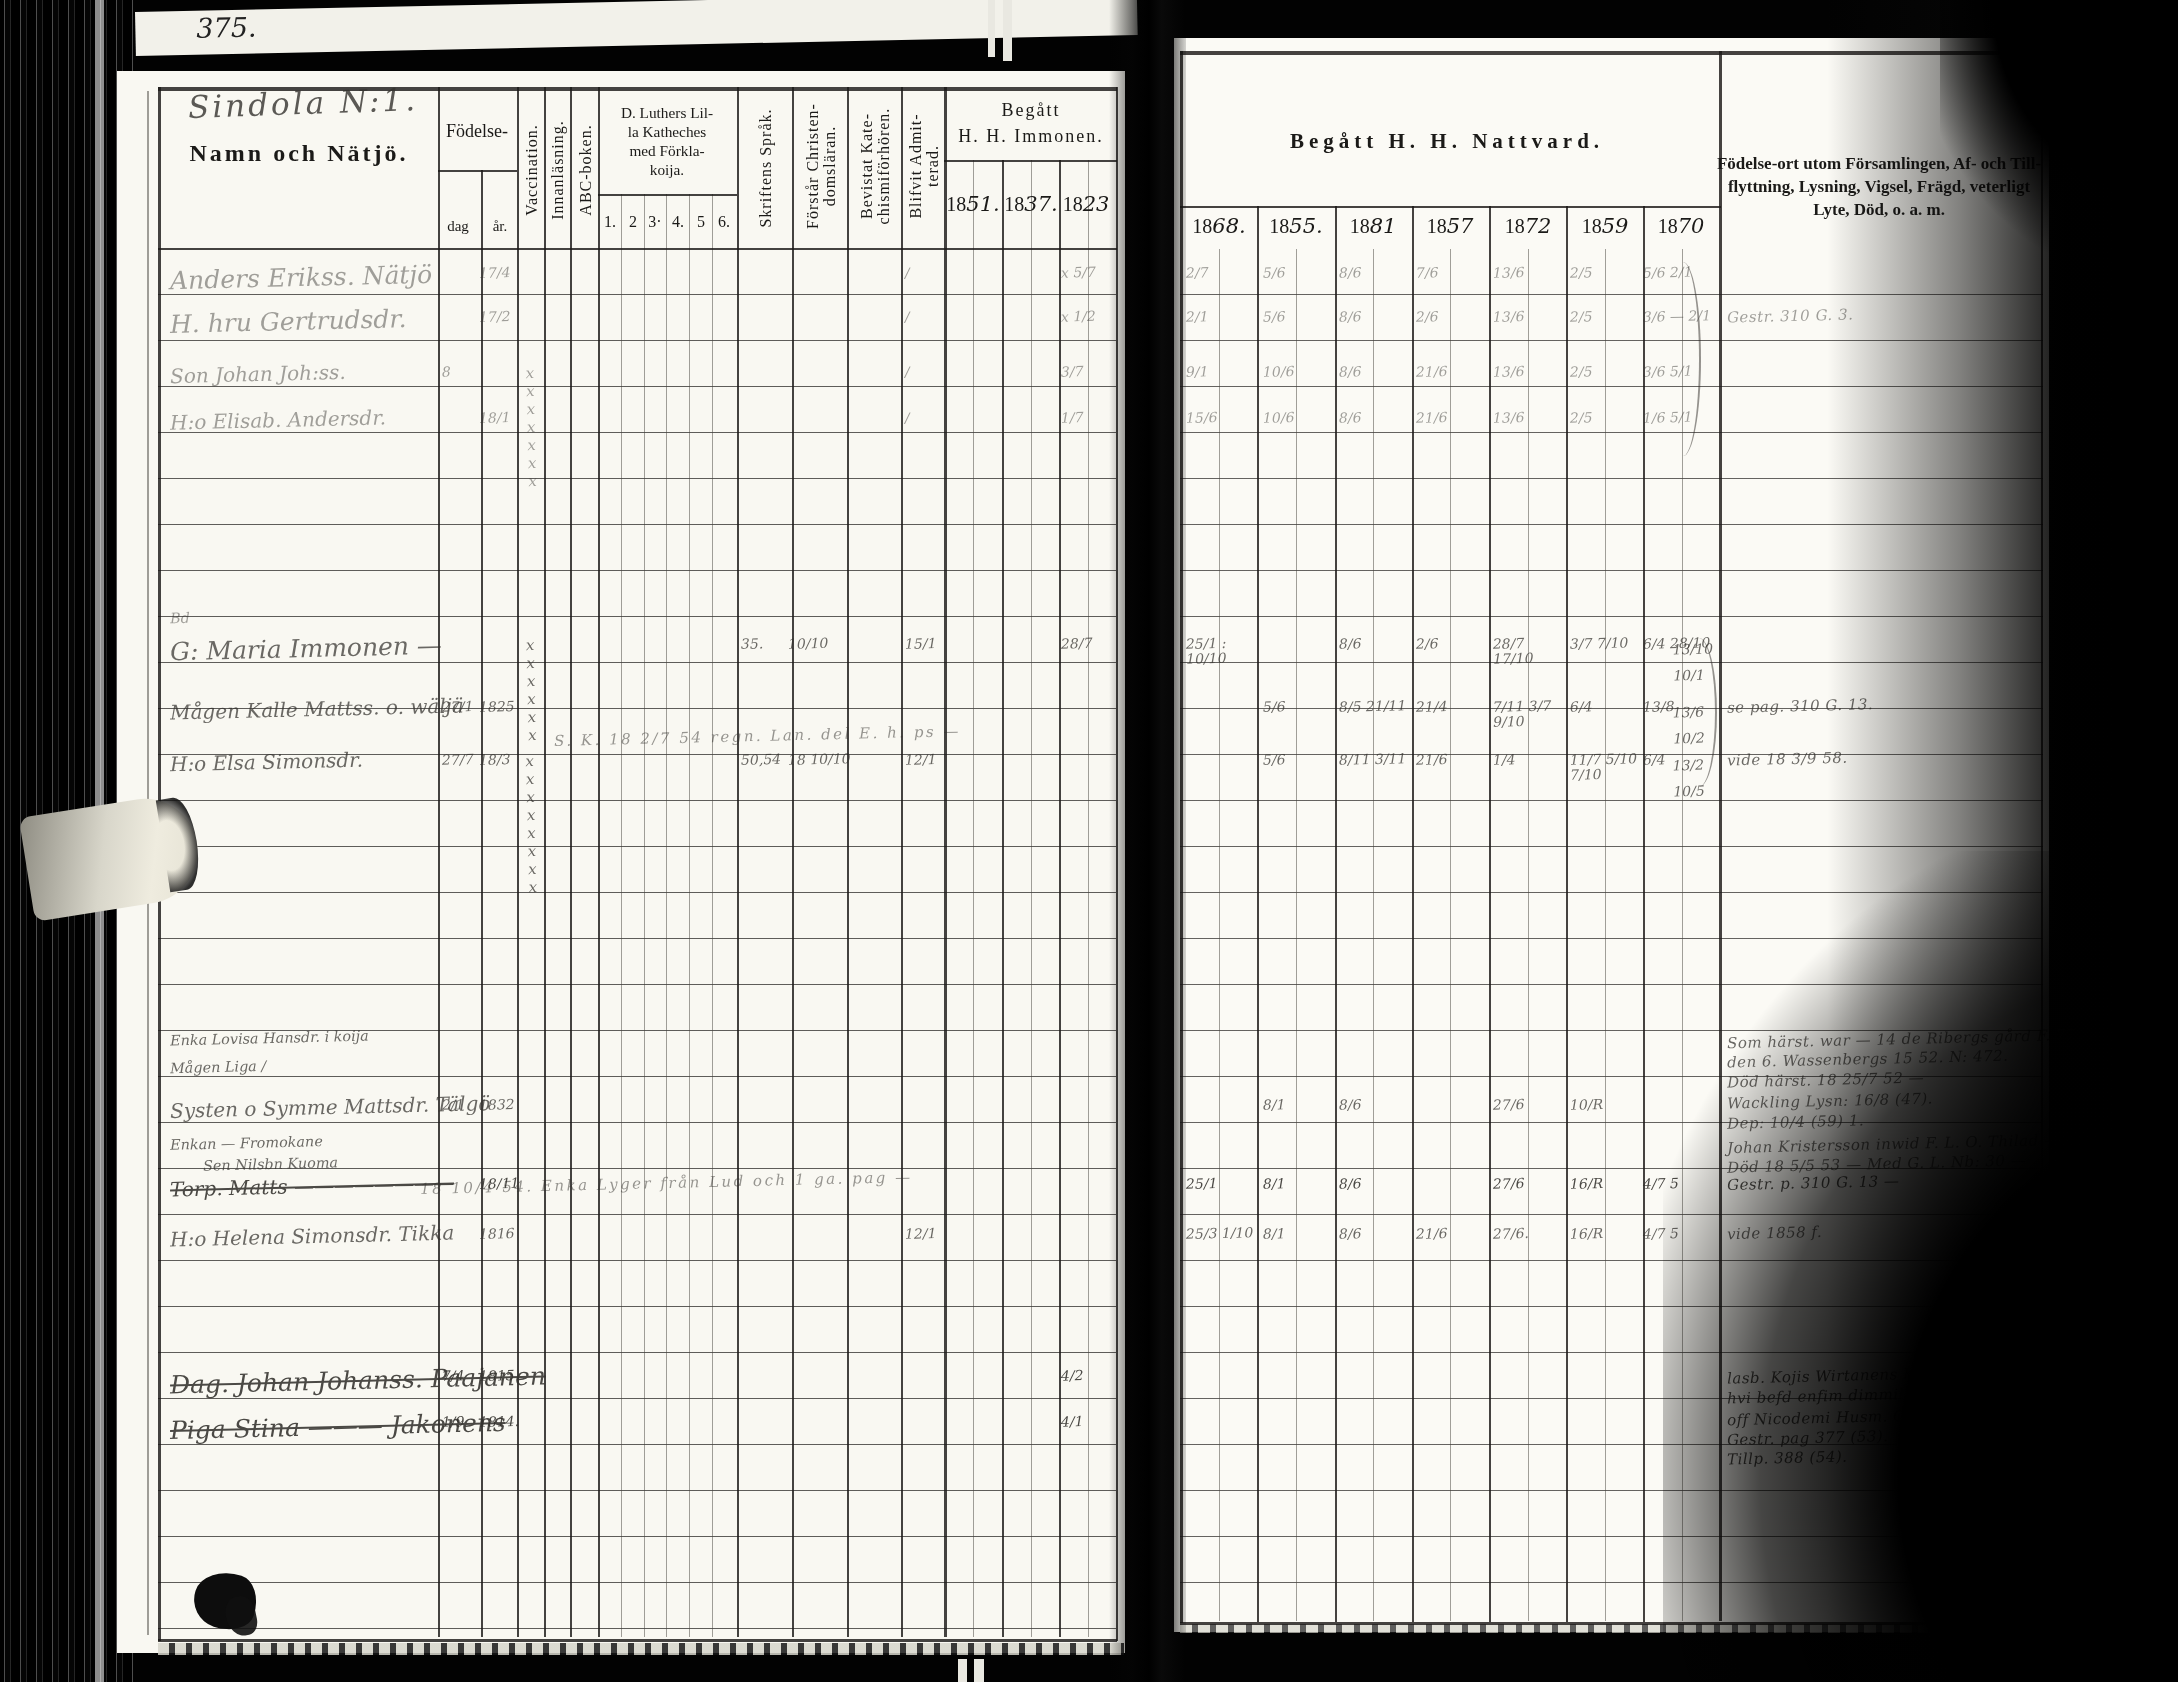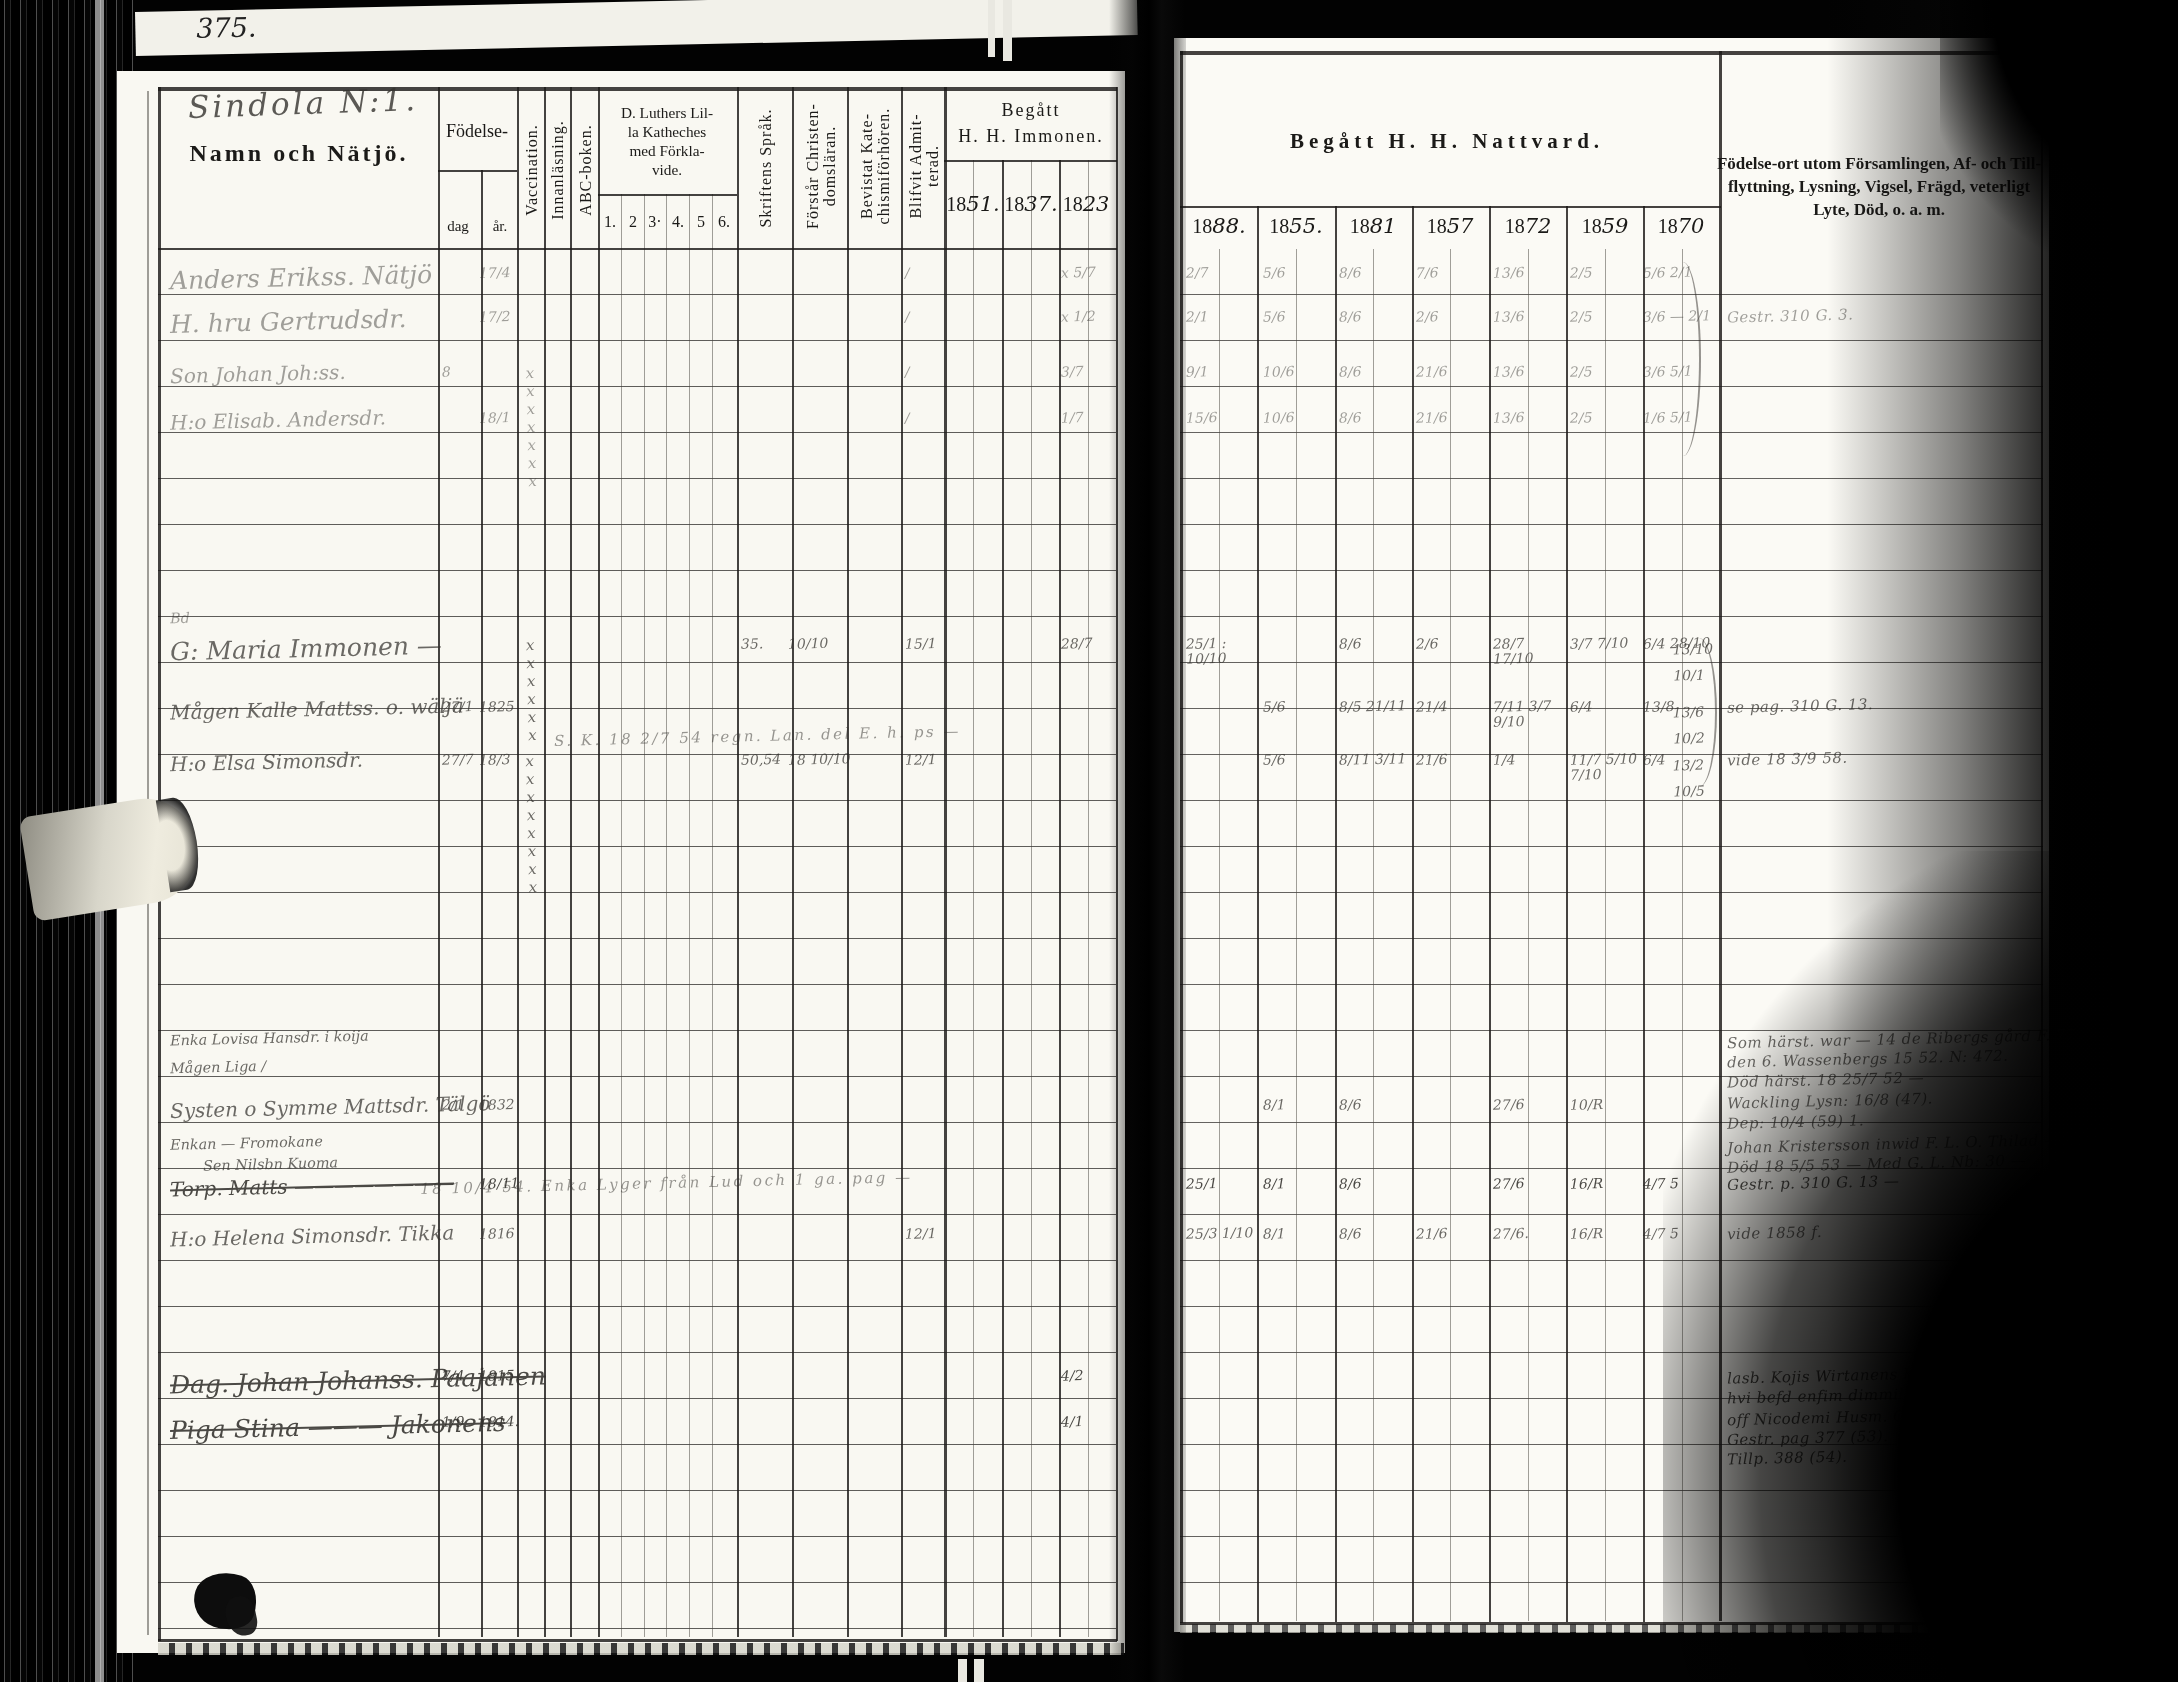--- a/index.html
+++ b/index.html
@@ -170,21 +170,21 @@
   <div class="abs printed ctr" style="left:458px;top:226px;font-size:15px;">dag</div>
   <div class="abs printed ctr" style="left:500px;top:226px;font-size:15px;">år.</div>
 
   <div class="abs printed vlab rot" style="left:531px;top:170px;">Vaccination.</div>
   <div class="abs printed vlab rot" style="left:557px;top:170px;">Innanläsning.</div>
   <div class="abs printed vlab rot" style="left:585px;top:170px;">ABC-boken.</div>
 
   <div class="abs printed pre ctr" style="left:667px;top:141px;font-size:15.3px;line-height:19px;">D. Luthers Lil-
 la Katheches
 med Förkla-
-vide.</div>
+koija.</div>
   <div class="abs" id="grades">
       <span class="abs printed ctr" style="left: 610px; top: 222px; font-size: 16px;">1.</span>
       <span class="abs printed ctr" style="left: 633px; top: 222px; font-size: 16px;">2</span>
       <span class="abs printed ctr" style="left: 655px; top: 222px; font-size: 16px;">3·</span>
       <span class="abs printed ctr" style="left: 678px; top: 222px; font-size: 16px;">4.</span>
       <span class="abs printed ctr" style="left: 701px; top: 222px; font-size: 16px;">5</span>
       <span class="abs printed ctr" style="left: 724px; top: 222px; font-size: 16px;">6.</span>
     </div>
 
   <div class="abs printed vlab rot" style="left:765px;top:168px;">Skriftens Språk.</div>
@@ -198,21 +198,21 @@
   <div class="abs printed pre ctr" style="left:1031px;top:123px;font-size:18px;letter-spacing:2px;line-height:26px;">Begått
 H. H. Immonen.</div>
   <div class="abs" id="left-years">
       <span class="abs printed year-cell ctr" style="left: 973px; top: 204px;"><span>18</span><span class="sfx">51.</span></span>
       <span class="abs printed year-cell ctr" style="left: 1031px; top: 204px;"><span>18</span><span class="sfx">37.</span></span>
       <span class="abs printed year-cell ctr" style="left: 1086px; top: 204px;"><span>18</span><span class="sfx">23</span></span>
     </div>
 
   <div class="abs printed title-lg ctr" style="left:1447px;top:141px;">Begått  H.  H.  Nattvard.</div>
   <div class="abs" id="right-years">
-      <span class="abs printed year-cell ctr" style="left: 1219px; top: 226px;"><span>18</span><span class="sfx">88.</span></span>
+      <span class="abs printed year-cell ctr" style="left: 1219px; top: 226px;"><span>18</span><span class="sfx">68.</span></span>
       <span class="abs printed year-cell ctr" style="left: 1296px; top: 226px;"><span>18</span><span class="sfx">55.</span></span>
       <span class="abs printed year-cell ctr" style="left: 1373px; top: 226px;"><span>18</span><span class="sfx">81</span></span>
       <span class="abs printed year-cell ctr" style="left: 1450px; top: 226px;"><span>18</span><span class="sfx">57</span></span>
       <span class="abs printed year-cell ctr" style="left: 1528px; top: 226px;"><span>18</span><span class="sfx">72</span></span>
       <span class="abs printed year-cell ctr" style="left: 1605px; top: 226px;"><span>18</span><span class="sfx">59</span></span>
       <span class="abs printed year-cell ctr" style="left: 1681px; top: 226px;"><span>18</span><span class="sfx">70</span></span>
     </div>
   <div class="abs printed pre ctr notes-hdr" style="left:1879px;top:186px;">Födelse-ort utom Församlingen, Af- och Till-
 flyttning, Lysning, Vigsel, Frägd, veterligt
 Lyte, Död, o. a. m.</div>

